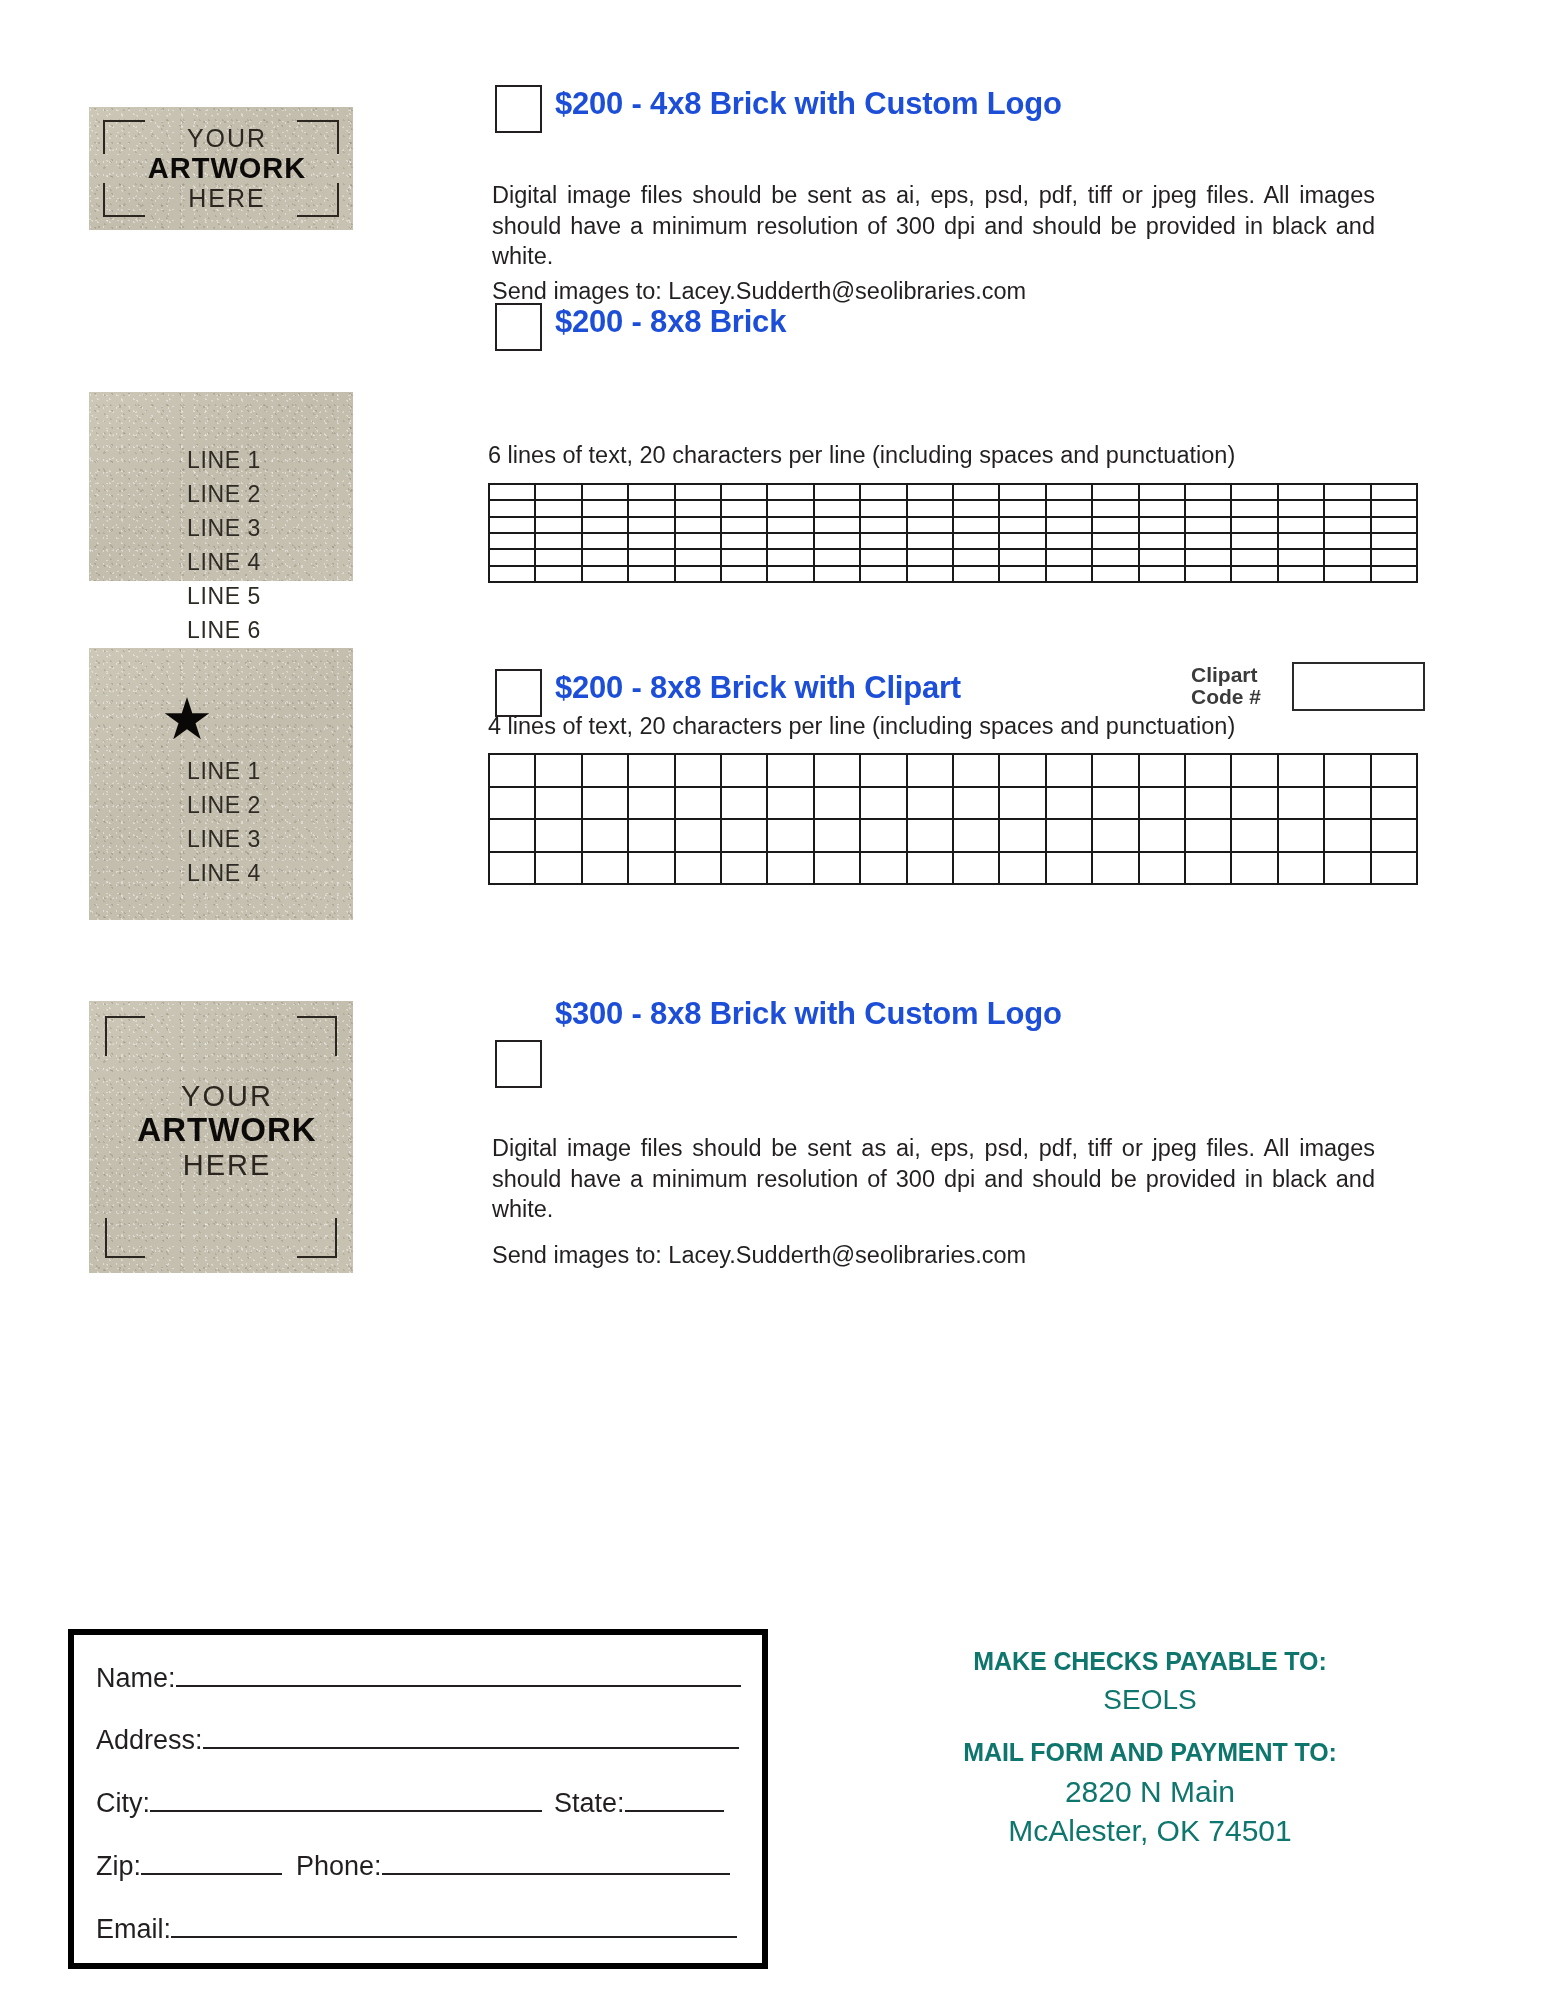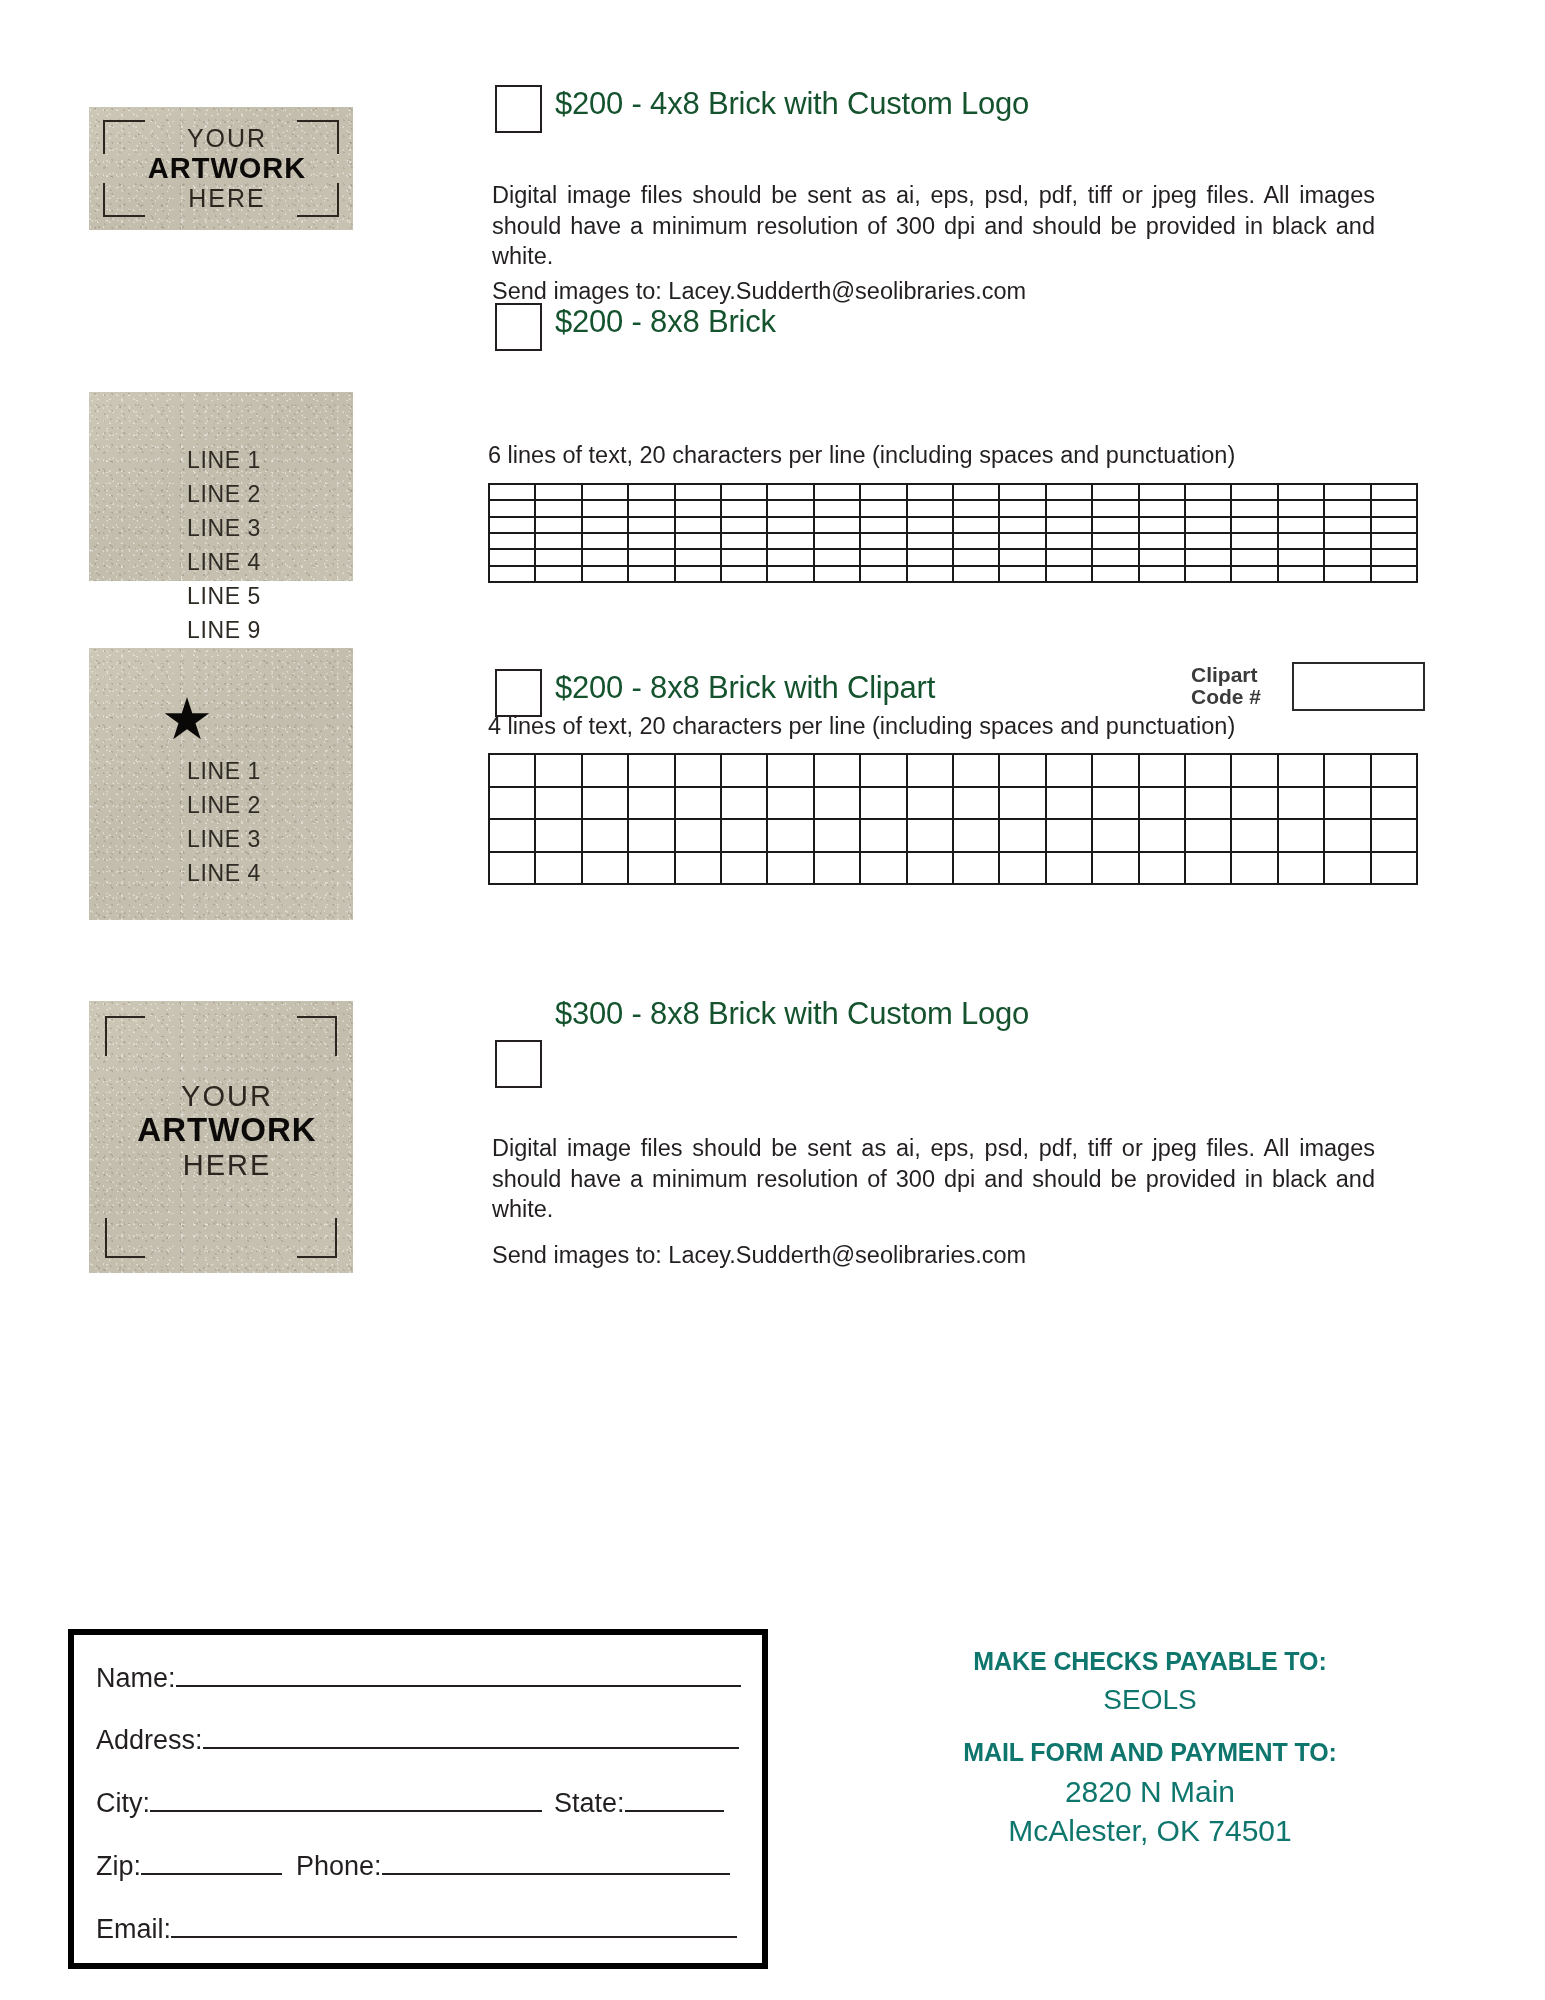--- a/index.html
+++ b/index.html
@@ -86,22 +86,22 @@
   }
 
   
   .opt-check {
     position: absolute;
     border: 2.6px solid #231f20;
     background: #ffffff;
   }
   .opt-title {
     position: absolute;
-    font-weight: 400;
-    color: #14532d;
+    font-weight: 700;
+    color: #1d4ed8;
     letter-spacing: -0.2px;
     white-space: nowrap;
   }
 
   .body-text {
     position: absolute;
     color: #231f20;
     line-height: 1.30;
   }
   .body-text.justify { text-align: justify; }
@@ -200,21 +200,21 @@
   <span>Lacey.Sudderth@seolibraries.com</span>
 </div>
 
 <div class="brick" style="left:89px; top:392px; width:264px; height:189px;">
   <div class="line-list" style="right:92px; top:51px; font-size:23px; line-height:1.48;">
     <div>LINE 1</div>
     <div>LINE 2</div>
     <div>LINE 3</div>
     <div>LINE 4</div>
     <div>LINE 5</div>
-    <div>LINE 9</div>
+    <div>LINE 6</div>
   </div>
 </div>
 
 <div class="opt-check" style="left:495px; top:303px; width:43px; height:44px;"></div>
 <div class="opt-title" style="left:555px; top:304px; font-size:31px;">$200 - 8x8 Brick</div>
 
 <div class="sub-note" style="left:488px; top:442px; font-size:23.5px;">6 lines of text, 20 characters per line (including spaces and punctuation)</div>
 
 <div class="char-grid" id="grid-8x8" style="left: 488px; top: 483px; width: 930px; height: 100px; grid-template-columns: repeat(20, 1fr); grid-template-rows: repeat(6, 1fr);">
     <div class="cell"></div>

